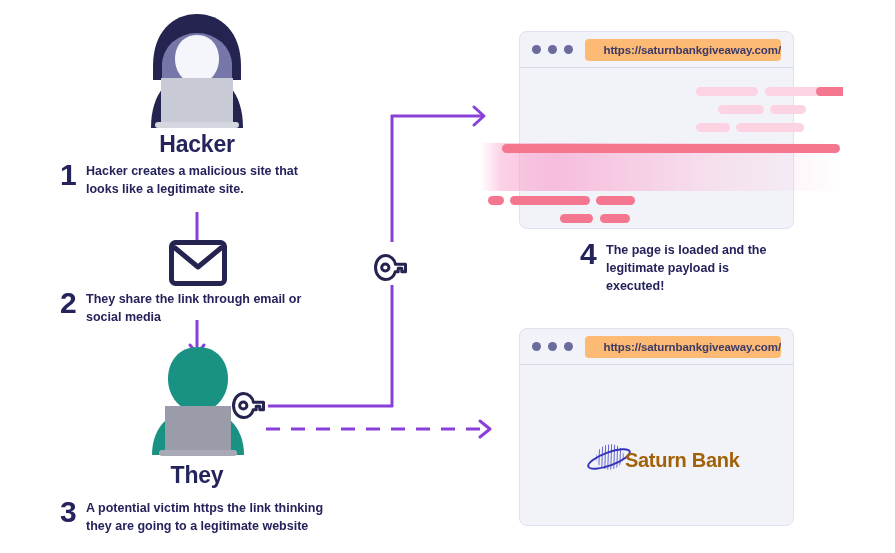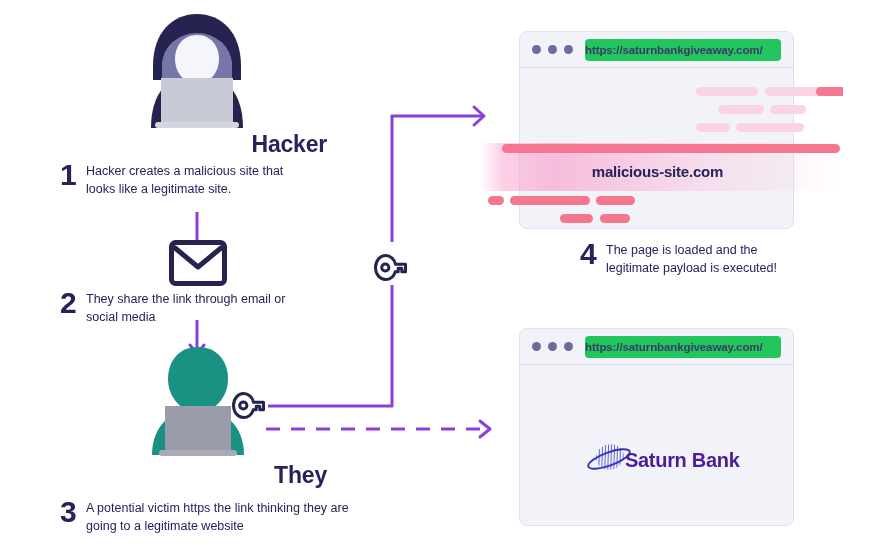--- a/index.html
+++ b/index.html
@@ -19,41 +19,41 @@
   }
   .abs { position: absolute; }
 
   
   .actor-name {
     position: absolute;
     font-size: 23px;
     font-weight: 700;
     color: #24235c;
     letter-spacing: -0.2px;
-    text-align: right;
+    text-align: center;
     width: 260px;
   }
 
   
   .step {
     position: absolute;
     display: flex;
     align-items: flex-start;
   }
   .step-num {
     font-size: 30px;
     font-weight: 700;
     color: #24235c;
     line-height: 1;
     width: 26px;
     flex: 0 0 26px;
   }
   .step-text {
     font-size: 12.5px;
-    font-weight: 400;
+    font-weight: 700;
     color: #24235c;
     line-height: 1.42;
     padding-top: 3px;
   }
 
   
   .browser {
     position: absolute;
     background: #f2f3f9;
     border: 1px solid #dfe1ee;
@@ -71,25 +71,25 @@
     box-sizing: border-box;
   }
   .dots { display: flex; gap: 7px; margin-right: 12px; }
   .dot {
     width: 9px; height: 9px; border-radius: 50%;
     background: #6b6b9e;
   }
   .urlbar {
     flex: 1;
     height: 22px;
-    background: #22c55e;
+    background: #fdba74;
     border-radius: 4px;
     display: flex;
     align-items: center;
-    justify-content: flex-start;
+    justify-content: flex-end;
     font-size: 11.5px;
     font-weight: 700;
     color: #3b3a68;
     letter-spacing: -0.1px;
   }
   .browser-body {
     position: relative;
     height: calc(100% - 36px);
     overflow: visible;
   }
@@ -132,21 +132,21 @@
 
   
   .logo-wrap {
     position: absolute;
     display: flex;
     align-items: center;
   }
   .logo-text {
     font-size: 20px;
     font-weight: 700;
-    color: #4c1d95;
+    color: #a16207;
     letter-spacing: -0.3px;
     margin-left: -6px;
   }
 
   svg { display: block; overflow: visible; }
 </style>
 </head>
 <body>
 
 <div id="canvas">
@@ -286,23 +286,20 @@
         <div class="bar" style="left:336px; top:19px; width:55px; height:9px; background:#f4768f;"></div>
 
         <div class="bar" style="left:238px; top:37px; width:46px; height:9px; background:#fbd3e2;"></div>
         <div class="bar" style="left:290px; top:37px; width:36px; height:9px; background:#fbd3e2;"></div>
 
         <div class="bar" style="left:216px; top:55px; width:34px; height:9px; background:#fbd3e2;"></div>
         <div class="bar" style="left:256px; top:55px; width:68px; height:9px; background:#fbd3e2;"></div>
 
         <div class="mal-banner" style="top:75px;"></div>
         <div class="mal-banner-top" style="left:22px; top:76px; width:338px;"></div>
-        <div class="mal-label" style="top:95px; left:40px; width:275px;">
-          <span>malicious-site.com</span>
-        </div>
 
         <div class="bar" style="left:8px; top:128px; width:16px; height:9px; background:#f4768f;"></div>
         <div class="bar" style="left:30px; top:128px; width:80px; height:9px; background:#f4768f;"></div>
         <div class="bar" style="left:116px; top:128px; width:39px; height:9px; background:#f4768f;"></div>
 
         <div class="bar" style="left:80px; top:146px; width:33px; height:9px; background:#f4768f;"></div>
         <div class="bar" style="left:120px; top:146px; width:30px; height:9px; background:#f4768f;"></div>
 
       </div>
     </div>

